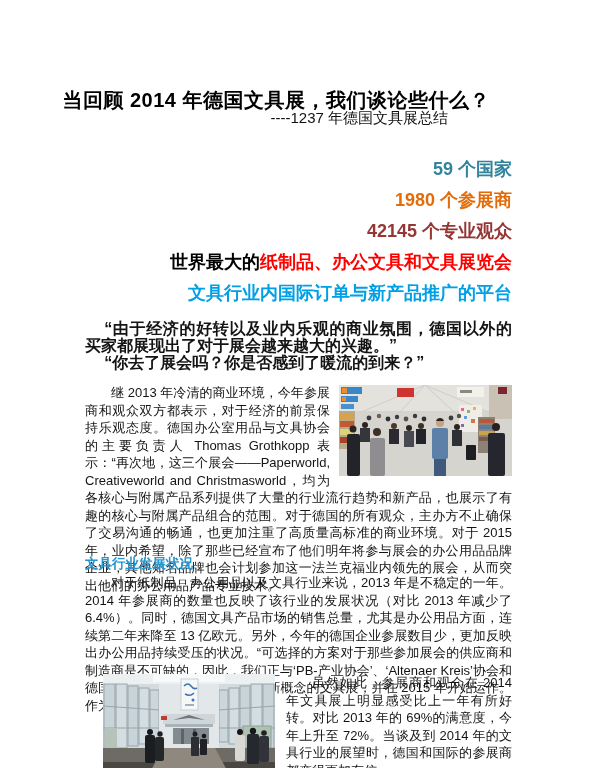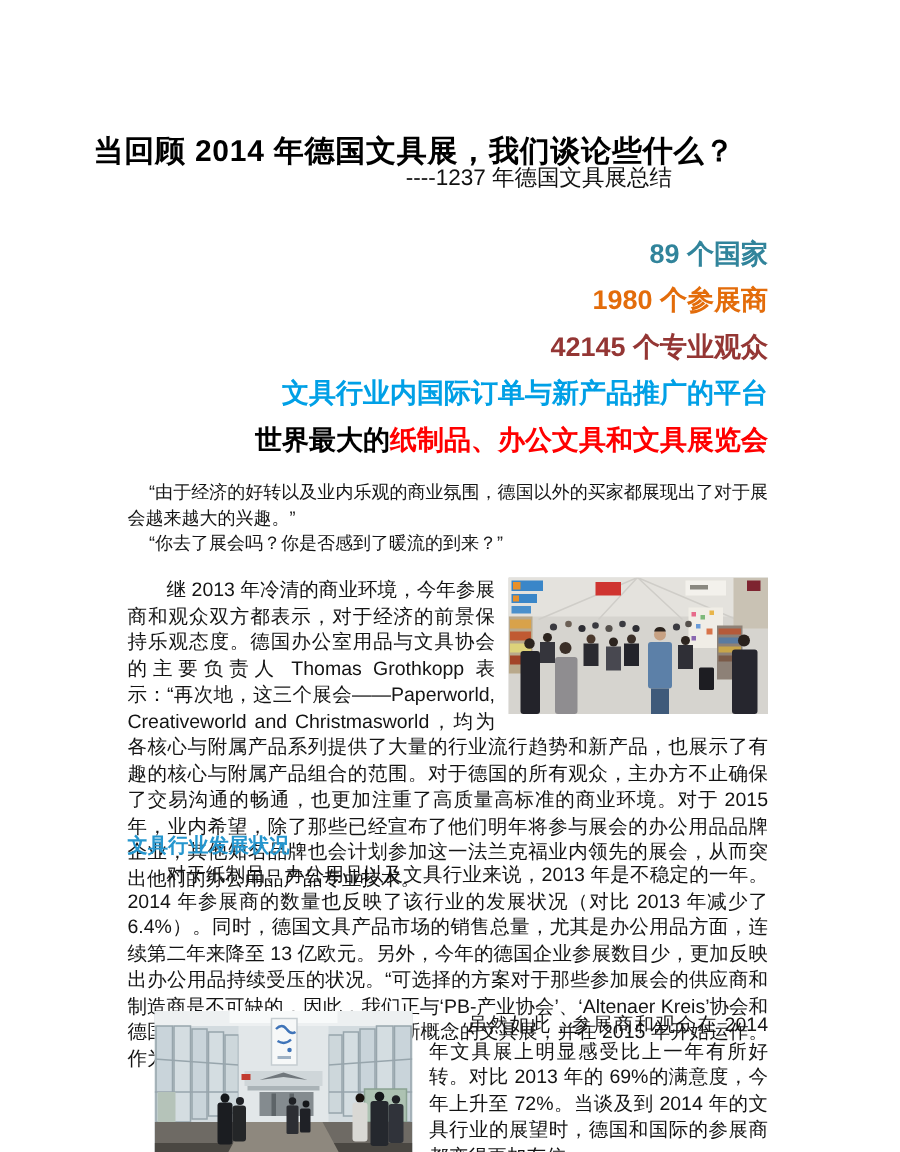--- a/index.html
+++ b/index.html
@@ -14,21 +14,21 @@
   .title{
     top:74px;left:30px;width:460px;text-align:right;
     font-size:20px;font-weight:700;color:#000;letter-spacing:.5px;
   }
   .subtitle{
     top:109px;right:152px;font-size:15px;color:#111;font-weight:400;
   }
   
   .stats{top:154px;right:88px;text-align:right;font-weight:700;font-size:18px;line-height:31px;white-space:nowrap;}
   
-  .quotes{top:320px;left:85px;width:427px;font-size:12px;font-weight:400;line-height:17px;text-align:justify;color:#141414;}
+  .quotes{top:320px;left:85px;width:427px;font-size:16px;font-weight:700;line-height:17px;text-align:justify;color:#141414;}
   .quotes p{margin:0;text-indent:1.2em;}
   
   .para1wrap{top:384px;left:85px;width:427px;}
   .bodytext{font-size:13px;line-height:17.5px;text-align:justify;color:#141414;margin:0;}
   .indent{text-indent:2em;}
   .photo1{
     float:right;width:173px;height:91px;margin:1px 0 5px 9px;
     overflow:hidden;background:#d6d4cf;
   }
   
@@ -44,25 +44,25 @@
   svg{display:block;}
 </style>
 </head>
 <body>
 
 <h1 class="abs title">当回顾 2014 年德国文具展，我们谈论些什么？</h1>
 
 <div class="abs subtitle">----1237 年德国文具展总结</div>
 
 <div class="abs stats">
-  <div style="color: rgb(49, 132, 155);">89 个国家</div>
+  <div style="color: rgb(49, 132, 155);">59 个国家</div>
   <div style="color: rgb(227, 108, 10);">1980 个参展商</div>
   <div style="color: rgb(148, 54, 52);">42145 个专业观众</div>
+  <div><span style="color: rgb(0, 0, 0);">世界最大的</span><span style="color: rgb(255, 0, 0);">纸制品、办公文具和文具展览会</span></div>
   <div style="color: rgb(0, 160, 230);">文具行业内国际订单与新产品推广的平台</div>
-  <div><span style="color: rgb(0, 0, 0);">世界最大的</span><span style="color: rgb(255, 0, 0);">纸制品、办公文具和文具展览会</span></div>
 </div>
 
 <div class="abs quotes">
   <p>“由于经济的好转以及业内乐观的商业氛围，德国以外的买家都展现出了对于展会越来越大的兴趣。”</p>
   <p>“你去了展会吗？你是否感到了暖流的到来？”</p>
 </div>
 
 <div class="abs para1wrap">
   <div class="photo1">
     <svg viewBox="0 0 173 91" width="173" height="91">

